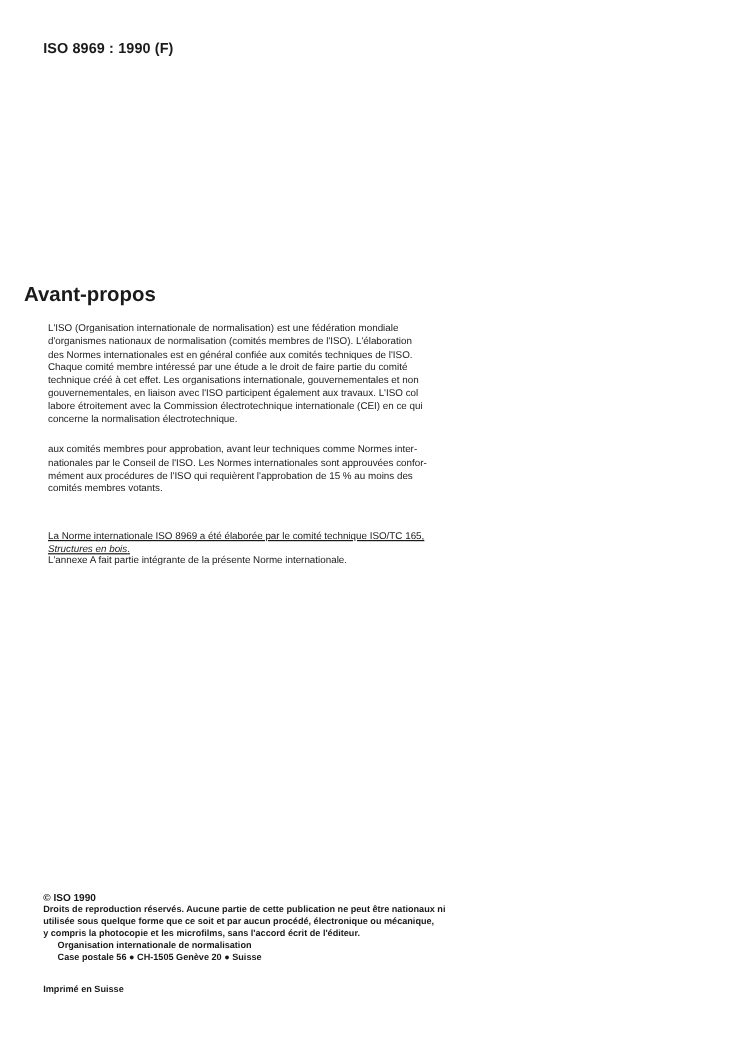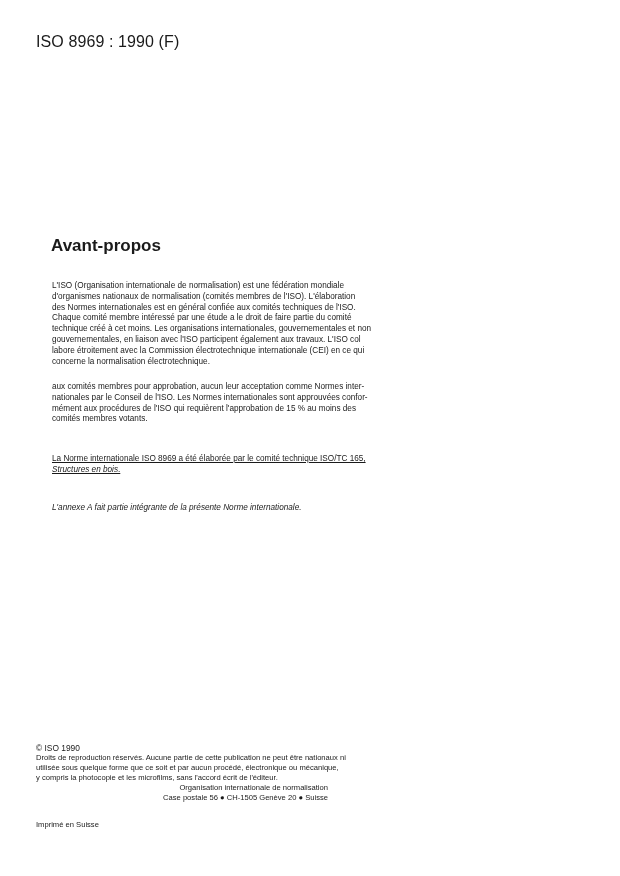--- a/index.html
+++ b/index.html
@@ -2,68 +2,68 @@
 <html><head>
   <meta charset="utf-8">
   <style>
     html, body { margin: 0; padding: 0; background: #ffffff; }
     body {
       width: 620px; height: 876px; position: relative; overflow: hidden;
       font-family: "Liberation Sans", sans-serif; color: #1a1a1a;
     }
     .doc-id {
       position: absolute; left: 36px; top: 33px;
-      font-size: 16px; font-weight: normal; letter-spacing: 0.1px;
+      font-size: 12px; font-weight: bold; letter-spacing: 0.1px;
     }
     .heading {
-      position: absolute; left: 51px; top: 236px;
+      position: absolute; left: 20px; top: 236px;
       font-size: 17px; font-weight: bold; margin: 0;
     }
     .body-text {
       position: absolute; left: 36px; width: 292px;
       font-size: 8.2px; line-height: 10.8px; text-align: justify;
-      margin: 16px;
+      margin: 4px;
     }
     .body-text .line { display: block; text-align: justify; text-align-last: justify; white-space: nowrap; }
     .body-text .line.last { text-align-last: left; }
     .p1 { top: 265px; }
     .p2 { top: 366px; }
     .p3 { top: 438px; text-decoration: underline; }
-    .p4 { top: 487px; font-style: italic; }
+    .p4 { top: 458px; }
     .italic { font-style: italic; }
     .footer {
       position: absolute; left: 36px; top: 743px; width: 292px;
       font-size: 7.6px; line-height: 10px;
     }
     .footer .copyright { font-size: 8.4px; }
-    .footer .line { display: block; white-space: nowrap; }
+    .footer .line { display: block; white-space: nowrap; font-weight: bold; }
     .footer .just { text-align: justify; text-align-last: justify; }
-    .footer .indent { padding-left: 12px; text-align: right; }
+    .footer .indent { padding-left: 12px; }
     .footer .printed { margin-top: 17px; }
   </style>
 </head>
 <body>
 
 <div class="doc-id">ISO 8969 : 1990 (F)</div>
 
 <h2 class="heading">Avant-propos</h2>
 
 <p class="body-text p1">
   <span class="line">L'ISO (Organisation internationale de normalisation) est une fédération mondiale</span>
   <span class="line">d'organismes nationaux de normalisation (comités membres de l'ISO). L'élaboration</span>
   <span class="line">des Normes internationales est en général confiée aux comités techniques de l'ISO.</span>
   <span class="line">Chaque comité membre intéressé par une étude a le droit de faire partie du comité</span>
-  <span class="line">technique créé à cet moins. Les organisations internationales, gouvernementales et non</span>
+  <span class="line">technique créé à cet effet. Les organisations internationale, gouvernementales et non</span>
   <span class="line">gouvernementales, en liaison avec l'ISO participent également aux travaux. L'ISO col</span>
   <span class="line">labore étroitement avec la Commission électrotechnique internationale (CEI) en ce qui</span>
   <span class="line last">concerne la normalisation électrotechnique.</span>
 </p>
 
 <p class="body-text p2">
-  <span class="line">aux comités membres pour approbation, aucun leur acceptation comme Normes inter-</span>
+  <span class="line">aux comités membres pour approbation, avant leur techniques comme Normes inter-</span>
   <span class="line">nationales par le Conseil de l'ISO. Les Normes internationales sont approuvées confor-</span>
   <span class="line">mément aux procédures de l'ISO qui requièrent l'approbation de 15 % au moins des</span>
   <span class="line last">comités membres votants.</span>
 </p>
 
 <p class="body-text p3">
   <span class="line last">La Norme internationale ISO 8969 a été élaborée par le comité technique ISO/TC 165,</span>
   <span class="line last"><span class="italic">Structures en bois</span><span>.</span></span>
 </p>
 

